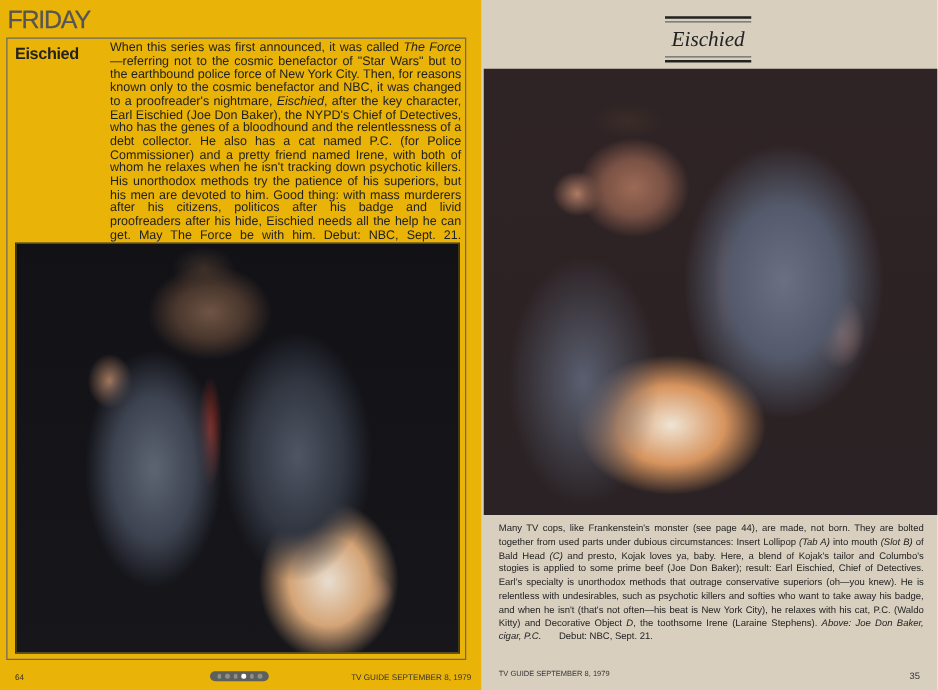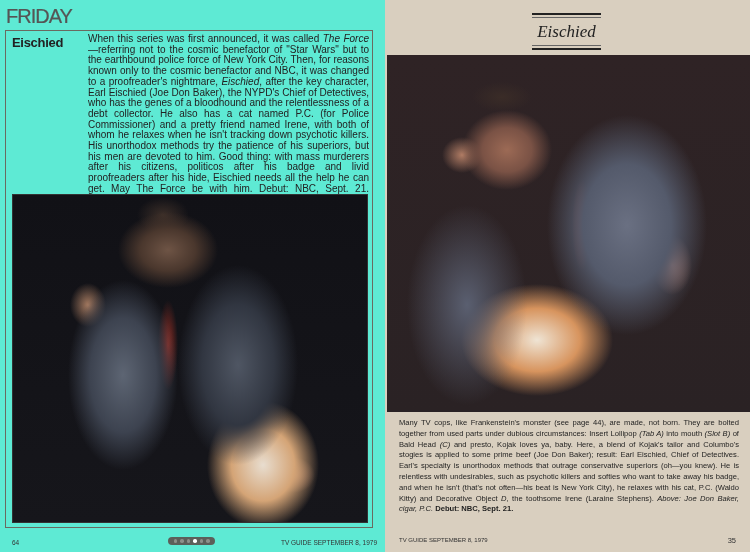--- a/index.html
+++ b/index.html
@@ -2,21 +2,21 @@
 <html><head>
 <meta charset="utf-8">
 <style>
   * { box-sizing: border-box; margin: 0; padding: 0; }
   html, body { width: 750px; height: 552px; overflow: hidden; background: #ffffff; }
   body { position: relative; font-family: "Liberation Sans", sans-serif; }
 
   
   .page-left {
     position: absolute; left: 0; top: 0; width: 389px; height: 552px;
-    background: #5eead4;
+    background: #eab308;
   }
   .day-header {
     position: absolute; left: 6px; top: 5px;
     font-family: "Liberation Sans", sans-serif; font-weight: 300;
     font-size: 20px; letter-spacing: -1px; color: #555;
     -webkit-text-stroke: 0.2px #555;
   }
   .listing-box {
     position: absolute; left: 5px; top: 30px; width: 368px; height: 498px;
     border: 1px solid #6a6a60;
@@ -86,21 +86,21 @@
       radial-gradient(ellipse 10px 45px at 195px 170px, #8b3a2a 0%, transparent 100%),
       radial-gradient(ellipse 95px 70px at 150px 285px, #efe4d4 0%, #d7945e 45%, transparent 80%),
       radial-gradient(ellipse 20px 18px at 75px 100px, #b07c64 0%, transparent 100%),
       radial-gradient(ellipse 20px 30px at 285px 210px, #b48070 0%, transparent 100%),
       linear-gradient(#2f2325, #2a2224);
   }
   .right-caption {
     position: absolute; left: 14px; top: 418px; width: 340px;
     font-size: 7.6px; line-height: 10.8px; color: #1e1e1e; text-align: justify;
   }
-  .right-caption b { font-weight: bold; }
+  .right-caption b { font-weight: normal; margin-left: 12px; }
   .right-caption i { }
   .right-footer-pub {
     position: absolute; left: 14px; top: 537px; font-size: 6px; color: #333;
   }
   .right-footer-page {
     position: absolute; right: 14px; top: 536px; font-size: 7.5px; color: #333;
   }
 </style>
 </head>
 <body>

